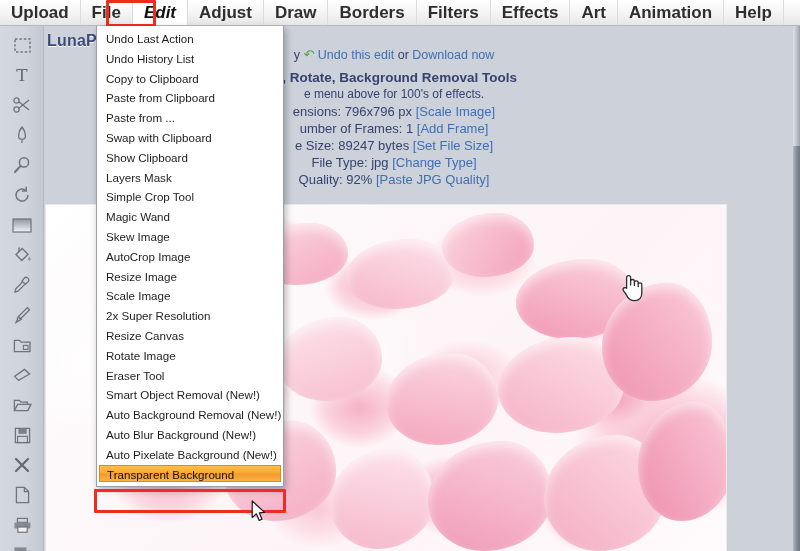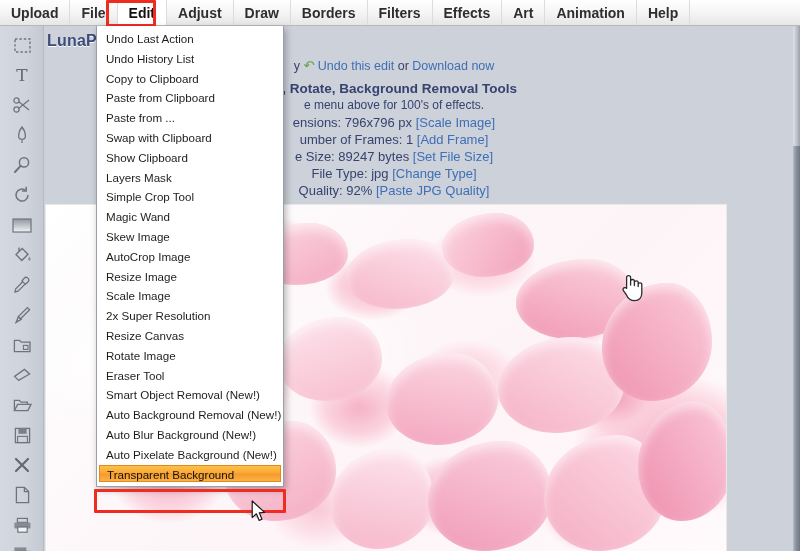--- a/index.html
+++ b/index.html
@@ -15,28 +15,29 @@
     position:absolute;left:0;top:0;width:800px;height:26px;
     background:linear-gradient(#ffffff 0%, #f4f4f4 55%, #e6e6e6 100%);
     border-bottom:1px solid #b9b9b9;
     display:flex;align-items:stretch;
     box-sizing:border-box;
     z-index:40;
   }
   .menubar .mi{
     display:flex;align-items:center;justify-content:center;
     padding:0 11px;
-    font-size:14px;color:#2e2e2e;font-weight:bold;
+    font-size:17px;color:#2e2e2e;font-weight:bold;
     border-right:1px solid #dcdcdc;
     position:relative;cursor:default;
     white-space:nowrap;
   }
   .menubar .mi.sel{
     background:#ffffff;
     color:#111;
+    font-style:italic;
   }
   .menubar .filler{flex:1;border-right:none;}
   
   .edit-ring{
     position:absolute;left:106px;top:0px;width:50px;height:27px;
     border:3px solid #ef2c20;box-sizing:border-box;z-index:60;
     border-radius:1px;
   }
 
   
@@ -67,21 +68,21 @@
     position:absolute;left:3px;top:6px;
     font-size:16px;font-weight:bold;color:#3d4a7a;
     letter-spacing:.2px;
     text-shadow:0 1px 0 #fff;
   }
 
   .infoblock{
     position:absolute;left:0px;top:20px;width:700px;
     text-align:center;
     color:#36436f;
-    font-size:13px;line-height:17px;margin-top:11px;
+    font-size:13px;line-height:17px;
   }
   .infoblock .line{white-space:nowrap;}
   .infoblock .l1{font-size:12.5px;}
   .infoblock .l2{font-weight:bold;font-size:13.5px;padding-top:5px;}
   .infoblock .l3{font-size:12px;}
   .infoblock .stat{font-size:13px;}
   .lnk{color:#3f6fb4;}
   .undoicon{color:#5aa34e;font-size:13px;}
 
   

